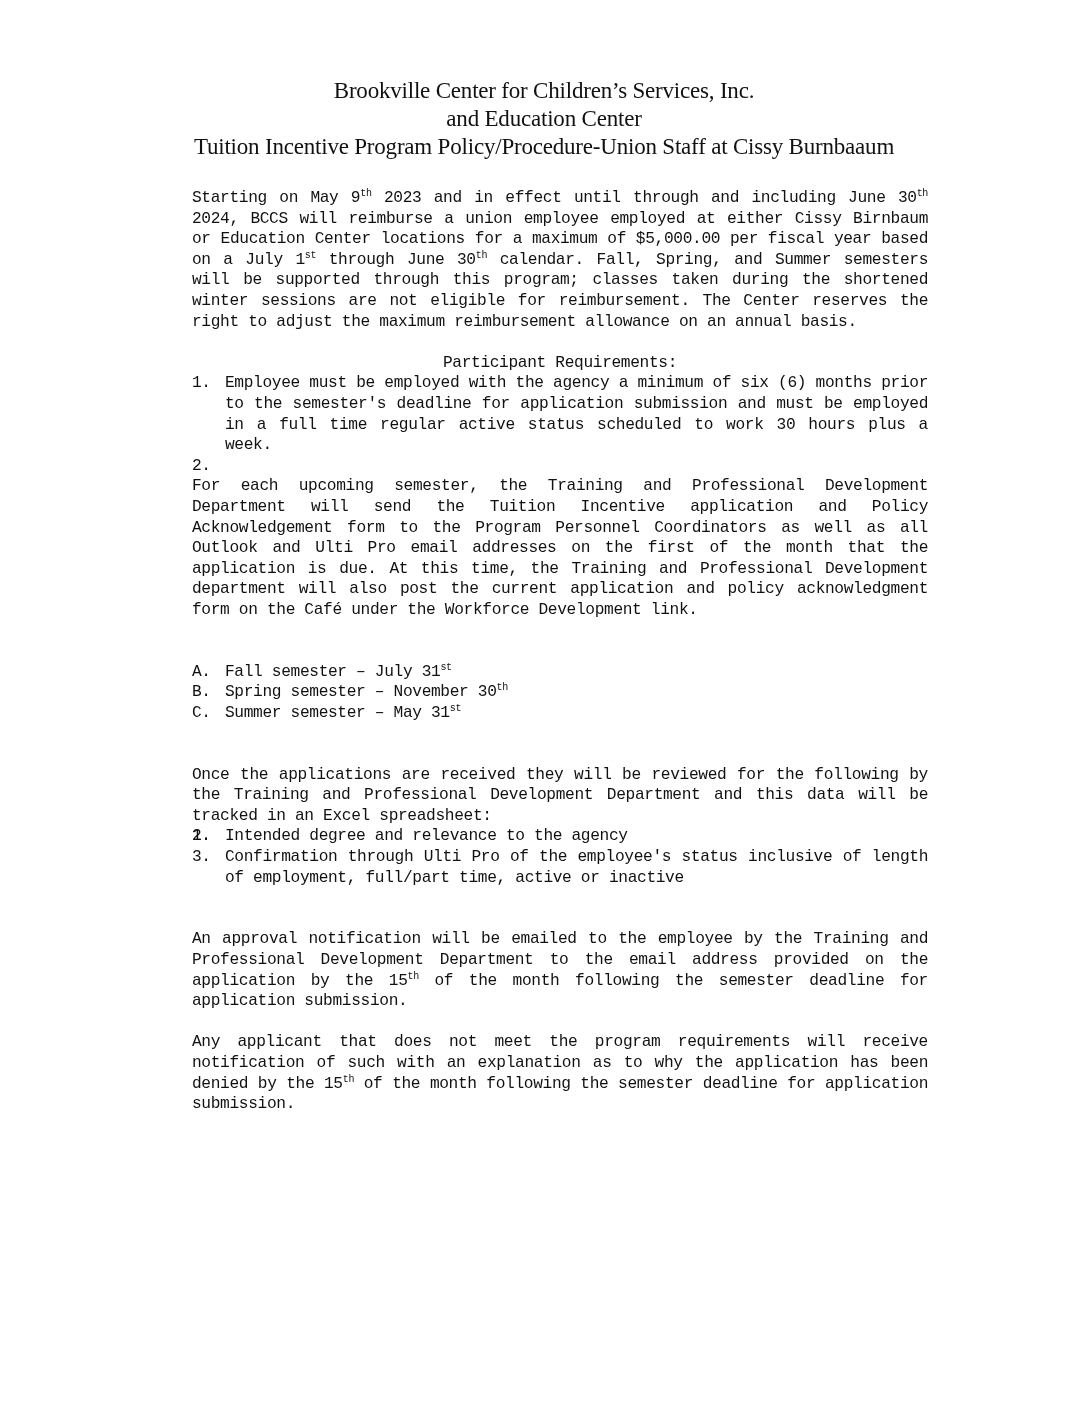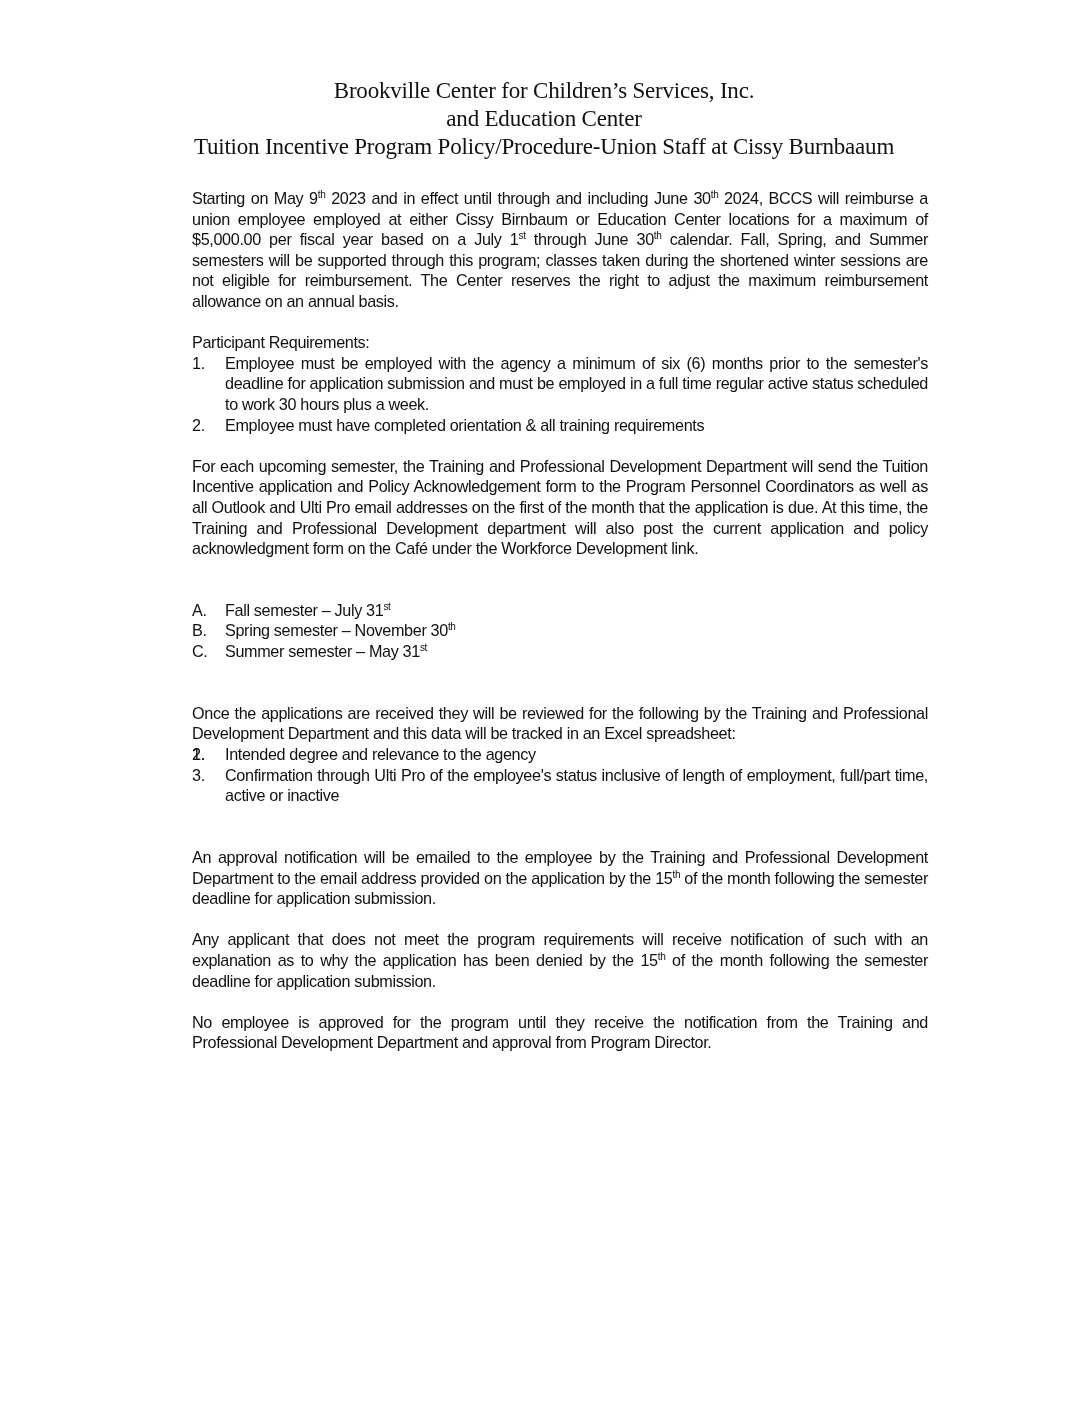--- a/index.html
+++ b/index.html
@@ -2,28 +2,28 @@
 <html><head>
   <meta charset="utf-8">
   <style>
     html, body { margin: 0; padding: 0; background: #ffffff; }
     body { width: 1088px; height: 1408px; position: relative; overflow: hidden; }
     .page { position: absolute; left: 0; top: 0; width: 1088px; height: 1408px; background: #fff; color: #111; padding-left: 38px; }
     .title-block { position: absolute; left: 0; top: 77px; width: 1088px; text-align: center;
       font-family: "Liberation Serif", "DejaVu Serif", serif; font-size: 23px; line-height: 28px; color: #111; letter-spacing: -0.2px; }
     .title-block div { white-space: nowrap; }
     .body { position: absolute; left: 192px; top: 188px; width: 736px;
-      font-family: Liberation Sans, sans-serif; font-size: 16.2px; line-height: 20.6px; color: #111; letter-spacing: -0.35px; }
+      font-family: Liberation Mono, monospace; font-size: 16.2px; line-height: 20.6px; color: #111; letter-spacing: -0.35px; }
     .para { margin: 0; text-align: justify; }
     .gap { height: 20.6px; }
     .list { margin: 0; padding: 0; list-style: none; }
     .list li { position: relative; padding-left: 33px; text-align: justify; }
     .list .marker { position: absolute; left: 0; top: 0; }
     sup { font-size: 10px; line-height: 0; vertical-align: 6px; }
-    .left { text-align: left; }
+    .left { text-align: center; }
   </style>
 </head>
 <body>
 
 <div class="page">
 
   <div class="title-block">
     <div>Brookville Center for Children’s Services, Inc.</div>
     <div>and Education Center</div>
     <div>Tuition Incentive Program Policy/Procedure-Union Staff at Cissy Burnbaaum</div>
@@ -31,21 +31,21 @@
 
   <div class="body">
 
     <p class="para"><span>Starting on May 9</span><sup>th</sup><span> 2023 and in effect until through and including June 30</span><sup>th</sup><span> 2024, BCCS will reimburse a union employee employed at either Cissy Birnbaum or Education Center locations for a maximum of $5,000.00 per fiscal year based on a July 1</span><sup>st</sup><span> through June 30</span><sup>th</sup><span> calendar. Fall, Spring, and Summer semesters will be supported through this program; classes taken during the shortened winter sessions are not eligible for reimbursement. The Center reserves the right to adjust the maximum reimbursement allowance on an annual basis.</span></p>
 
     <div class="gap"></div>
 
     <p class="para left">Participant Requirements:</p>
     <ol class="list">
       <li><span class="marker">1.</span><span>Employee must be employed with the agency a minimum of six (6) months prior to the semester's deadline for application submission and must be employed in a full time regular active status scheduled to work 30 hours plus a week.</span></li>
-      <li><span class="marker">2.</span><span>Employee must have completed orientation &amp; all training requirements</span></li>
+      <li><span class="marker">2.</span></li>
     </ol>
 
     <div class="gap"></div>
 
     <p class="para">For each upcoming semester, the Training and Professional Development Department will send the Tuition Incentive application and Policy Acknowledgement form to the Program Personnel Coordinators as well as all Outlook and Ulti Pro email addresses on the first of the month that the application is due.  At this time, the Training and Professional Development department will also post the current application and policy acknowledgment form on the Café under the Workforce Development link.</p>
 
     <div class="gap"></div>
 
 
     <div class="gap"></div>
@@ -74,16 +74,15 @@
     <div class="gap"></div>
 
     <p class="para"><span>An approval notification will be emailed to the employee by the Training and Professional Development Department to the email address provided on the application by the 15</span><sup>th</sup><span> of the month following the semester deadline for application submission.</span></p>
 
     <div class="gap"></div>
 
     <p class="para"><span>Any applicant that does not meet the program requirements will receive notification of such with an explanation as to why the application has been denied by the 15</span><sup>th</sup><span> of the month following the semester deadline for application submission.</span></p>
 
     <div class="gap"></div>
 
-    <p class="para">No employee is approved for the program until they receive the notification from the Training and Professional Development Department and approval from Program Director.</p>
 
   </div>
 </div>
 
 </body></html>

